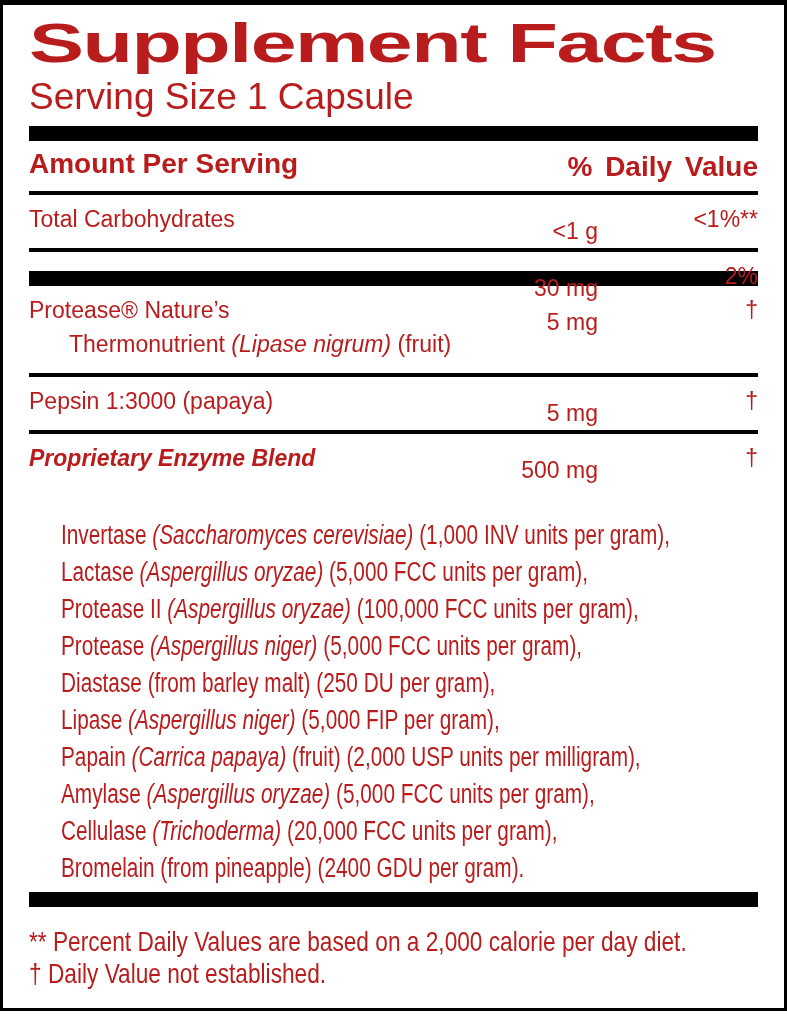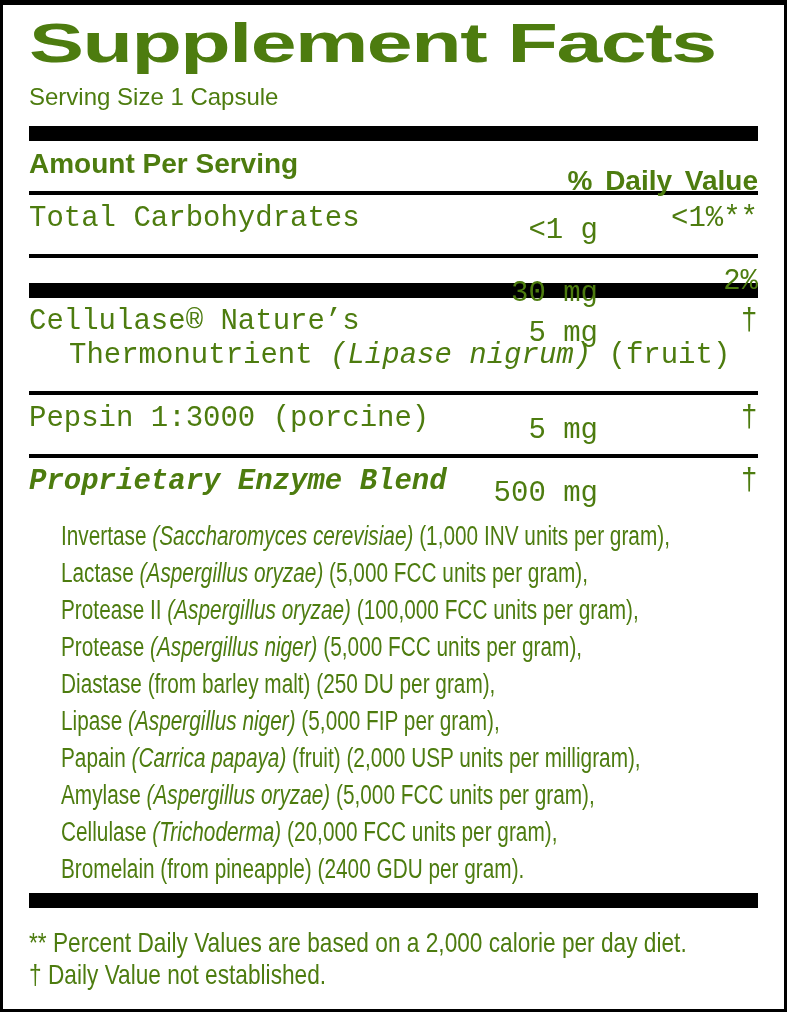--- a/index.html
+++ b/index.html
@@ -1,43 +1,43 @@
 <!DOCTYPE html>
 <html><head>
 <meta charset="utf-8">
 <style>
   html,body { margin:0; padding:0; background:#ffffff; }
   .sheet {
     position:relative; width:787px; height:1024px; overflow:hidden;
-    background:#ffffff; color:#4d7c0f;
+    background:#ffffff; color:#b91c1c;
     font-family:"Liberation Sans", sans-serif;
   }
   .facts-box {
     border:3px solid #000; border-top-width:5px;
     margin:0; padding:0 26px 9px 26px;
   }
   .title { margin-top:10px; height:58px; }
   .title-stretch {
     display:inline-block; white-space:nowrap;
     font-size:55px; font-weight:bold; line-height:56px; letter-spacing:-1px;
     transform:scaleX(1.50); transform-origin:0 50%;
   }
-  .serving { font-size:24px; line-height:32px; margin:8px 0 13px; }
+  .serving { font-size:37px; line-height:32px; margin:8px 0 13px; }
   .bar  { height:15px; background:#000; }
   .rule { height:4px;  background:#000; }
   .hdr { position:relative; padding:7px 0 12px; font-size:28px; font-weight:bold; line-height:31px; }
-  .hdr .dv-hdr { position:absolute; right:0; top:24px; word-spacing:5px; }
-  .row { position:relative; padding:7px 0 18px; font-size:29px; line-height:34px;font-family:Liberation Mono, monospace; }
+  .hdr .dv-hdr { position:absolute; right:0; top:10px; word-spacing:5px; }
+  .row { position:relative; padding:7px 0 12px; font-size:23px; line-height:34px; }
   .row .amt { position:absolute; left:0; top:19px; width:569px; text-align:right; }
   .row .dv  { position:absolute; right:0; top:7px; text-align:right; }
   .ind1 { padding-left:40px; }
   .ind2 { padding-left:34px; }
   .it { font-style:italic; }
   .blend-name { font-weight:bold; font-style:italic; }
-  .enzymes { padding:1px 0 5px 32px; }
+  .enzymes { padding:1px 0 5px 32px;margin-top:29px; }
   .enzyme {
     white-space:nowrap; font-size:27px; line-height:37px;
     transform:scaleX(0.77); transform-origin:0 50%;
   }
   .footnotes { padding:19px 0 9px; }
   .fn {
     white-space:nowrap; font-size:28px; line-height:32px;
     transform:scaleX(0.81); transform-origin:0 50%;
   }
   .other {
@@ -77,31 +77,31 @@
 
     <div class="row">
       <span class="amt">30 mg</span>
       <span class="dv">2%</span>
     </div>
 
     <div class="bar"></div>
 
     <div class="row">
       <div class="nm">
-        <div>Cellulase® Nature’s</div>
+        <div>Protease® Nature’s</div>
         <div class="ind1"><span>Thermonutrient </span><span class="it">(Lipase nigrum)</span><span> (fruit)</span></div>
       </div>
       <span class="amt">5 mg</span>
       <span class="dv">†</span>
     </div>
 
     <div class="rule"></div>
 
     <div class="row">
-      <span class="nm">Pepsin 1:3000 (porcine)</span>
+      <span class="nm">Pepsin 1:3000 (papaya)</span>
       <span class="amt">5 mg</span>
       <span class="dv">†</span>
     </div>
 
     <div class="rule"></div>
 
     <div class="row">
       <span class="nm blend-name">Proprietary Enzyme Blend</span>
       <span class="amt">500 mg</span>
       <span class="dv">†</span>

